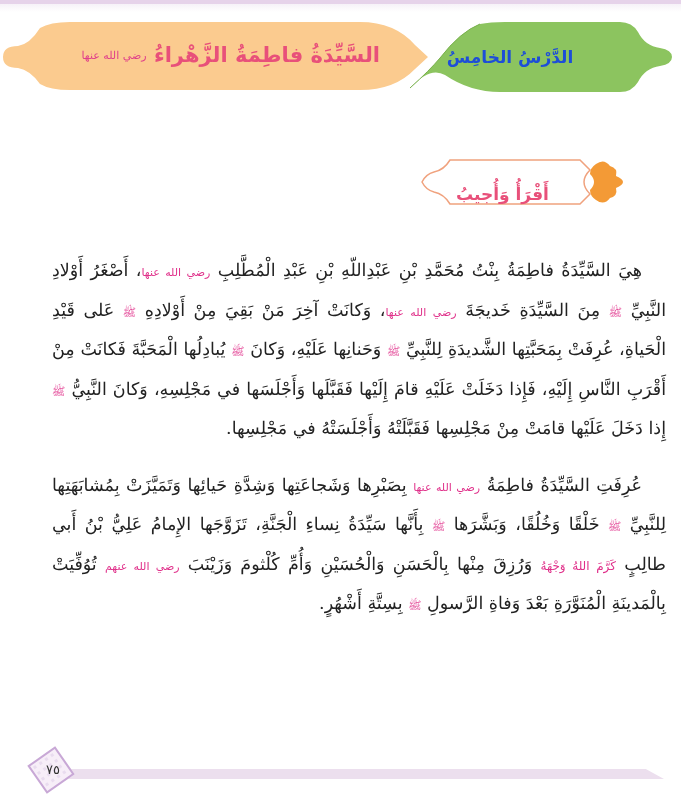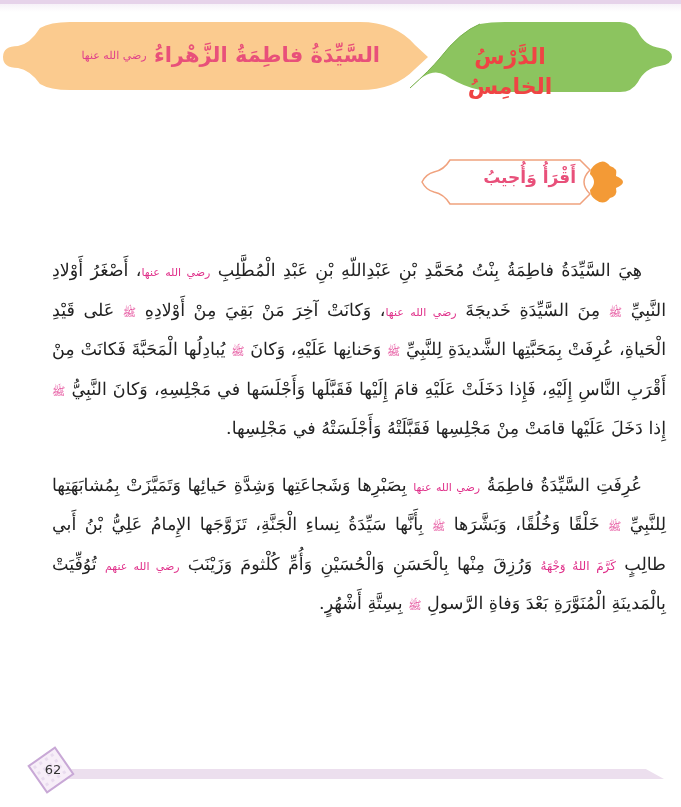--- a/index.html
+++ b/index.html
@@ -14,40 +14,40 @@
   }
   .top-fade {
     position:absolute; left:0; top:4px; width:681px; height:8px;
     background:linear-gradient(#f6f2f8,#ffffff);
   }
   
   .banner-wrap { position:absolute; left:0; top:20px; width:681px; height:75px; }
   .banner-svg { position:absolute; left:0; top:0; }
   .lesson-label {
     position:absolute; right:96px; top:22px; height:30px; width:150px;
-    color:#ef4444; font-weight:bold; font-size:22px; line-height:30px;
+    color:#1d4ed8; font-weight:bold; font-size:17px; line-height:30px;
     text-align:center; direction:rtl;
     font-family:"DejaVu Sans", sans-serif;
   }
   .lesson-title {
     position:absolute; left:80px; top:20px; width:300px; height:30px;
     color:#e8507a; font-weight:bold; font-size:21px; line-height:30px;
     text-align:right; direction:rtl;
     font-family:"DejaVu Sans", sans-serif;
   }
   .honorific {
     color:#e0408a; font-size:11px; font-weight:normal;
     font-family:"DejaVu Serif", serif; vertical-align:middle;
   }
   
   .tag-wrap { position:absolute; left:418px; top:156px; width:212px; height:52px; }
   .tag-label {
-    position:absolute; left:38px; top:8px; width:120px; height:26px;
+    position:absolute; left:38px; top:25px; width:120px; height:26px;
     color:#e8507a; font-weight:bold; font-size:17px; line-height:26px;
-    text-align:right; direction:rtl;
+    text-align:left; direction:rtl;
   }
   
   .article {
     position:absolute; left:52px; top:252px; width:614px;
     direction:rtl; text-align:justify; text-align-last:right;
     font-family:"DejaVu Serif", serif; font-size:17.5px; color:#222222;
     line-height:36.5px;
   }
   .article p { margin:0; text-indent:24px; }
   .article p + p { margin-top:20px; }
@@ -106,13 +106,13 @@
   <p>
     <span>هِيَ السَّيِّدَةُ فاطِمَةُ بِنْتُ مُحَمَّدِ بْنِ عَبْدِاللّهِ بْنِ عَبْدِ الْمُطَّلِبِ </span><span class="pbuh">رضي الله عنها</span><span>، أَصْغَرُ أَوْلادِ النَّبِيِّ </span><span class="pbuh">ﷺ</span><span> مِنَ السَّيِّدَةِ خَديجَةَ </span><span class="pbuh">رضي الله عنها</span><span>، وَكانَتْ آخِرَ مَنْ بَقِيَ مِنْ أَوْلادِهِ </span><span class="pbuh">ﷺ</span><span> عَلى قَيْدِ الْحَياةِ، عُرِفَتْ بِمَحَبَّتِها الشَّديدَةِ لِلنَّبِيِّ </span><span class="pbuh">ﷺ</span><span> وَحَنانِها عَلَيْهِ، وَكانَ </span><span class="pbuh">ﷺ</span><span> يُبادِلُها الْمَحَبَّةَ فَكانَتْ مِنْ أَقْرَبِ النَّاسِ إِلَيْهِ، فَإِذا دَخَلَتْ عَلَيْهِ قامَ إِلَيْها فَقَبَّلَها وَأَجْلَسَها في مَجْلِسِهِ، وَكانَ النَّبِيُّ </span><span class="pbuh">ﷺ</span><span> إِذا دَخَلَ عَلَيْها قامَتْ مِنْ مَجْلِسِها فَقَبَّلَتْهُ وَأَجْلَسَتْهُ في مَجْلِسِها.</span>
   </p>
   <p>
     <span>عُرِفَتِ السَّيِّدَةُ فاطِمَةُ </span><span class="pbuh">رضي الله عنها</span><span> بِصَبْرِها وَشَجاعَتِها وَشِدَّةِ حَيائِها وَتَمَيَّزَتْ بِمُشابَهَتِها لِلنَّبِيِّ </span><span class="pbuh">ﷺ</span><span> خَلْقًا وَخُلُقًا، وَبَشَّرَها </span><span class="pbuh">ﷺ</span><span> بِأَنَّها سَيِّدَةُ نِساءِ الْجَنَّةِ، تَزَوَّجَها الإِمامُ عَلِيُّ بْنُ أَبي طالِبٍ </span><span class="pink">كَرَّمَ اللهُ وَجْهَهُ</span><span> وَرُزِقَ مِنْها بِالْحَسَنِ وَالْحُسَيْنِ وَأُمِّ كُلْثومَ وَزَيْنَبَ </span><span class="pbuh">رضي الله عنهم</span><span> تُوُفِّيَتْ بِالْمَدينَةِ الْمُنَوَّرَةِ بَعْدَ وَفاةِ الرَّسولِ </span><span class="pbuh">ﷺ</span><span> بِسِتَّةِ أَشْهُرٍ.</span>
   </p>
 </div>
 
 <div class="footer-bar"></div>
 <div class="page-badge"></div>
-<div class="page-num">62</div>
+<div class="page-num">٧٥</div>
 
 </body></html>

